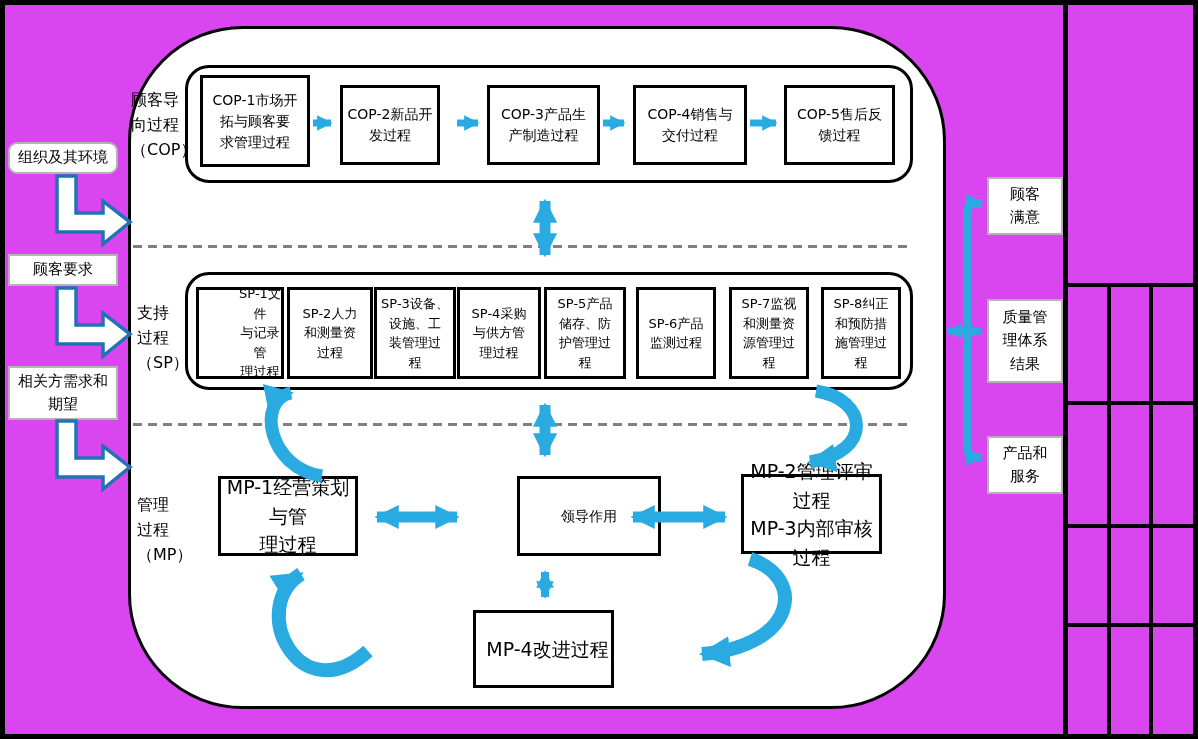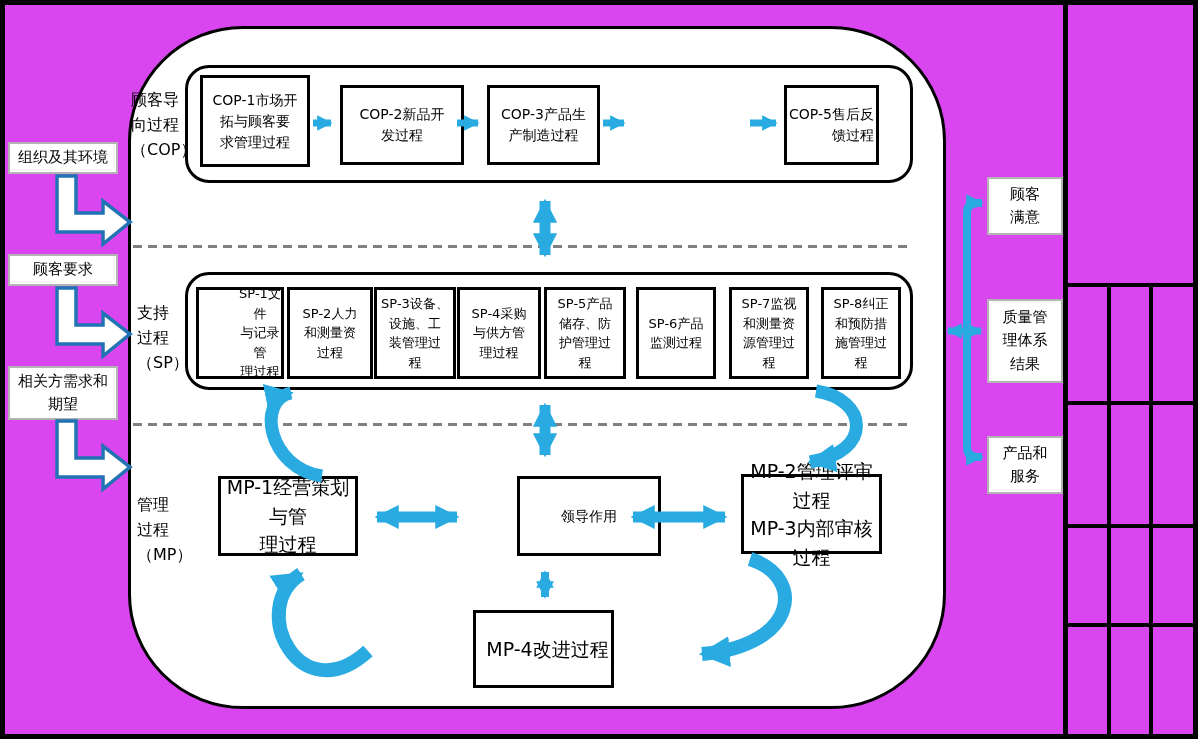--- a/index.html
+++ b/index.html
@@ -63,25 +63,27 @@
 过程
 （SP）</div>
   <div class="slabel" style="left:137px;top:492px;width:50px;">管理
 过程
 （MP）</div>
 
   <div class="round-row" style="left:185px;top:65px;width:728px;height:118px;"></div>
   <div class="pbox fs14" style="left:200px;top:75px;width:110px;height:92px;">COP-1市场开
 拓与顾客要
 求管理过程</div>
-  <div class="pbox fs14" style="left:340px;top:85px;width:124px;height:80px;">COP-2新品开
+  <div class="pbox fs14" style="left:340px;top:85px;width:100px;height:80px;">COP-2新品开
 发过程</div>
   <div class="pbox fs14" style="left:487px;top:85px;width:113px;height:80px;">COP-3产品生
 产制造过程</div>
-  <div class="pbox fs14" style="left:784px;top:85px;width:95px;height:80px;text-align:right;">COP-5售后反
+  <div class="pbox fs14" style="left:633px;top:85px;width:114px;height:80px;">COP-4销售与
+交付过程</div>
+  <div class="pbox fs14" style="left:784px;top:85px;width:111px;height:80px;">COP-5售后反
 馈过程</div>
 
   <div class="round-row" style="left:185px;top:272px;width:728px;height:118px;"></div>
   <div class="pbox fs13" style="left:196px;top:287px;width:88px;height:92px;padding-left:40px;">SP-1文件
 与记录管
 理过程</div>
   <div class="pbox fs13" style="left:287px;top:287px;width:86px;height:92px;">SP-2人力
 和测量资
 过程</div>
   <div class="pbox fs13" style="left:374px;top:287px;width:82px;height:92px;">SP-3设备、
@@ -106,21 +108,21 @@
 施管理过
 程</div>
 
   <div class="pbox fs135" style="left:218px;top:476px;width:140px;height:80px;">MP-1经营策划与管
 理过程</div>
   <div class="pbox fs145" style="left:473px;top:476px;width:144px;height:80px;">领导作用</div>
   <div class="pbox fs135" style="left:741px;top:474px;width:141px;height:80px;">MP-2管理评审过程
 MP-3内部审核过程</div>
   <div class="pbox fs135" style="left:473px;top:610px;width:141px;height:78px;padding-left:8px;">MP-4改进过程</div>
 
-  <div class="gbox" style="left:8px;top:142px;width:110px;height:32px;">组织及其环境</div>
+  <div class="gbox" style="left:8px;top:142px;width:110px;height:32px;border-radius:9px;">组织及其环境</div>
   <div class="gbox" style="left:8px;top:254px;width:110px;height:32px;">顾客要求</div>
   <div class="gbox" style="left:8px;top:366px;width:110px;height:54px;">相关方需求和
 期望</div>
 
   <div class="gbox" style="left:987px;top:177px;width:76px;height:58px;">顾客
 满意</div>
   <div class="gbox" style="left:987px;top:436px;width:76px;height:58px;">产品和
 服务</div>
   <div class="gbox" style="left:987px;top:299px;width:76px;height:84px;">质量管
 理体系

